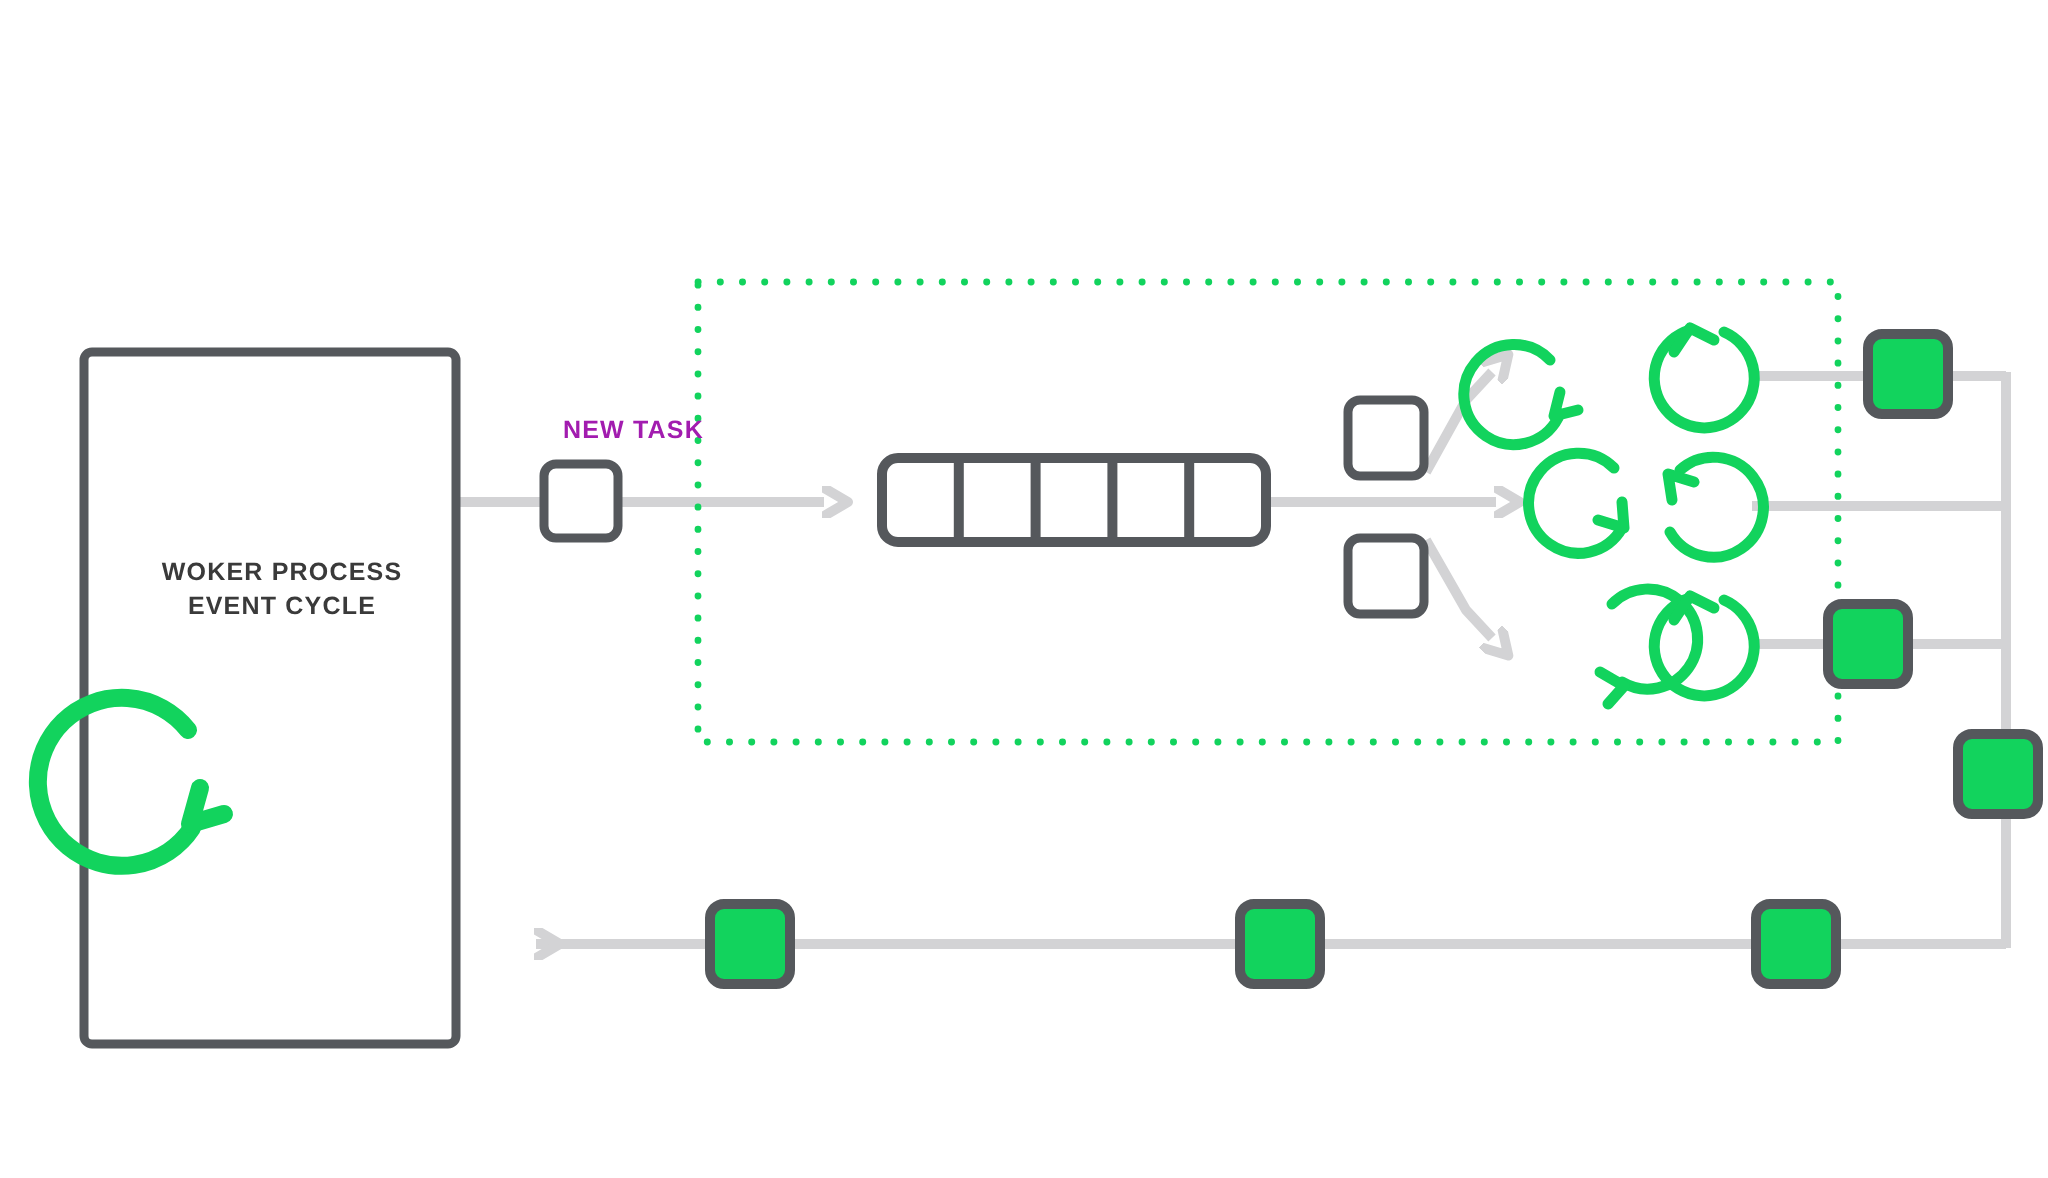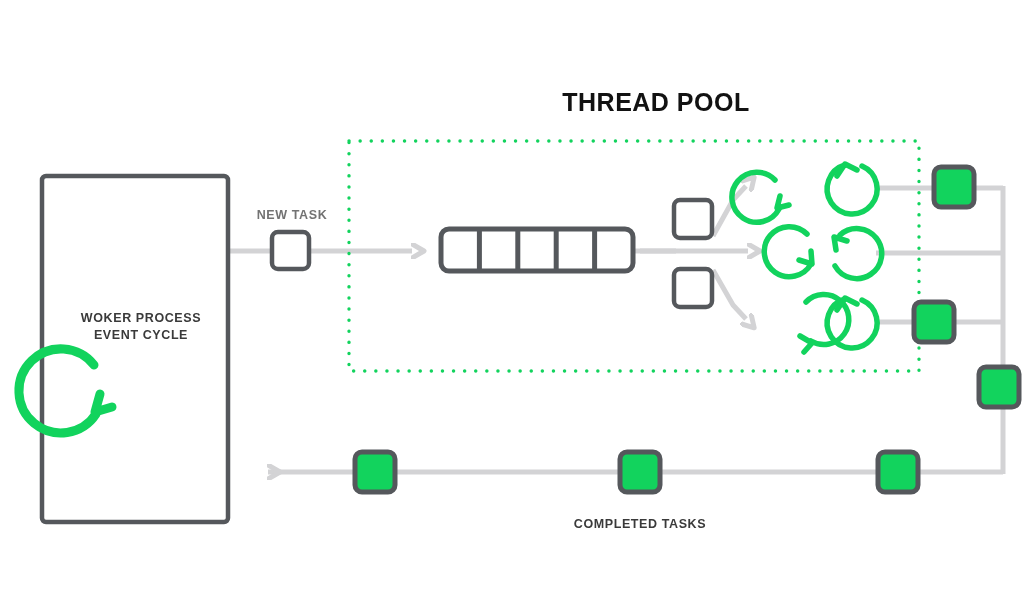--- a/index.html
+++ b/index.html
@@ -44,28 +44,28 @@
     left: 452px;
     top: 86px;
     width: 408px;
   }
   #label-worker-process {
     font-size: 12.5px;
     left: 45px;
     top: 278px;
     width: 192px;
     color: #3a3a3a;
-    margin-top: 32px;
   }
   #label-new-task {
     font-size: 12.5px;
     left: 232px;
     top: 207px;
     width: 120px;
-    color: #737373;
+    color: #a21caf;
+    text-align: right;
   }
   #label-tasks-queue {
     font-size: 12.5px;
     left: 460px;
     top: 205px;
     width: 168px;
     color: #3a3a3a;
   }
   #label-completed-tasks {
     font-size: 12.5px;
@@ -170,23 +170,21 @@
       <rect x="934" y="167" width="40" height="40" rx="7" ry="7"></rect>
       <rect x="914" y="302" width="40" height="40" rx="7" ry="7"></rect>
       <rect x="979" y="367" width="40" height="40" rx="7" ry="7"></rect>
       <rect x="878" y="452" width="40" height="40" rx="7" ry="7"></rect>
       <rect x="620" y="452" width="40" height="40" rx="7" ry="7"></rect>
       <rect x="355" y="452" width="40" height="40" rx="7" ry="7"></rect>
     </g>
 
   </svg>
 
-  <div class="lbl" id="title-thread-pool">THREAD POOL</div>
 
   <div class="lbl" id="label-worker-process">WOKER PROCESS
 EVENT CYCLE</div>
 
   <div class="lbl" id="label-new-task">NEW TASK</div>
 
 
-  <div class="lbl" id="label-completed-tasks">COMPLETED TASKS</div>
 
 </div>
 
 </body></html>

